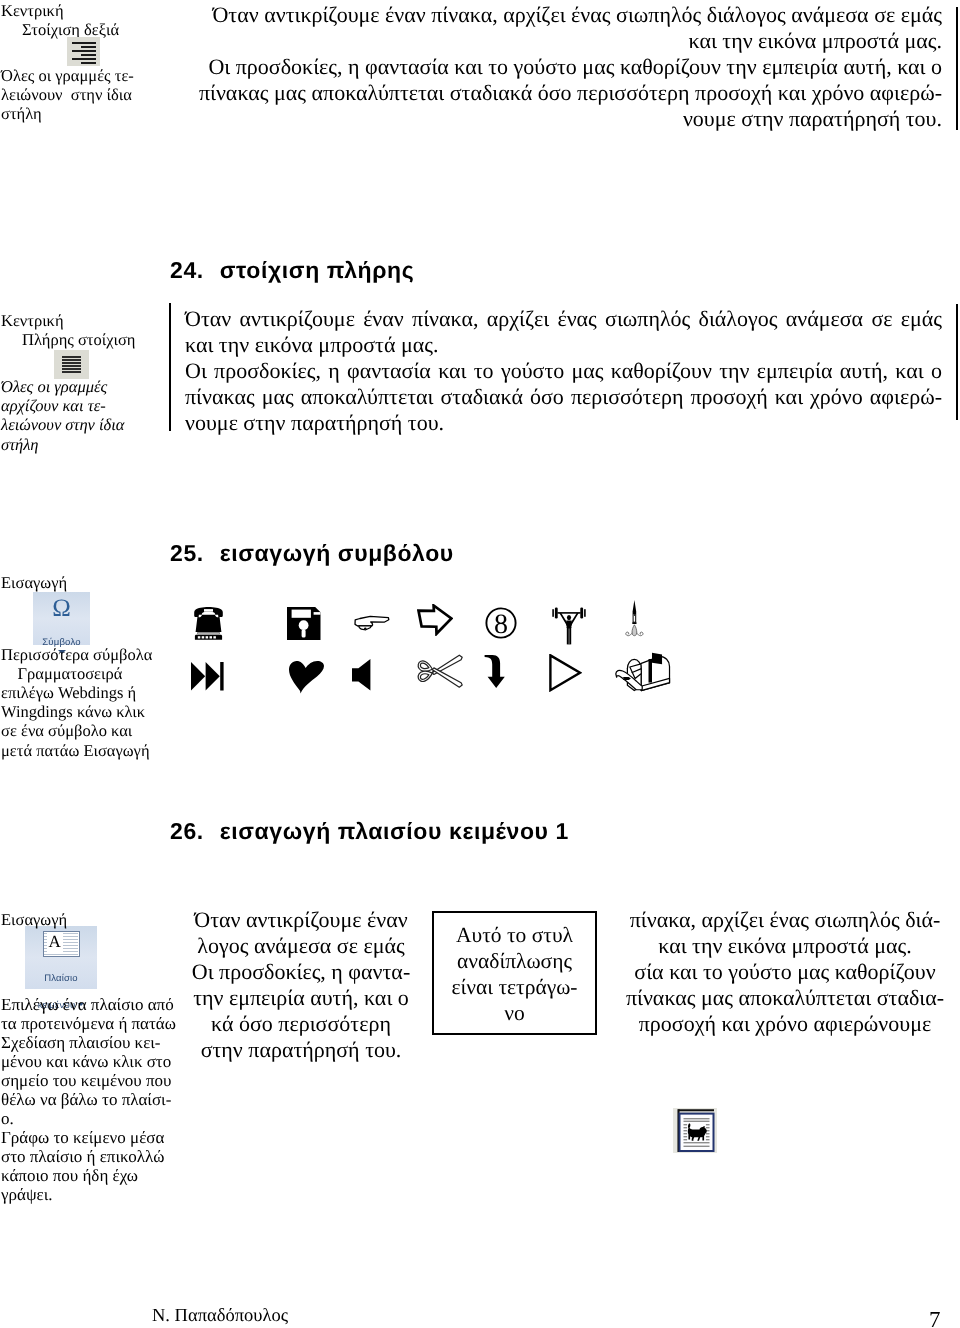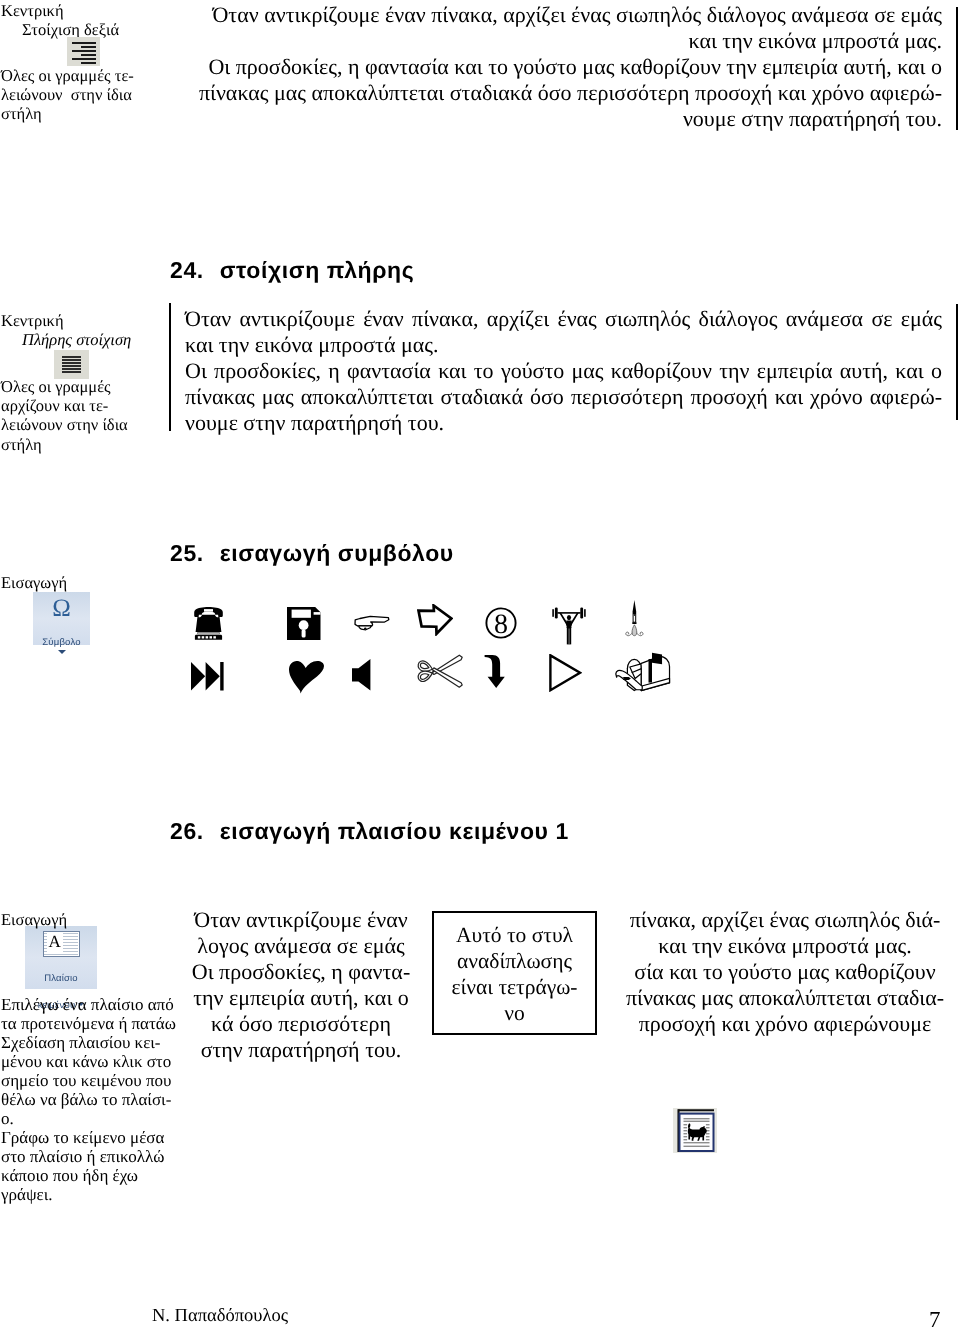--- a/index.html
+++ b/index.html
@@ -67,30 +67,30 @@
     <div>και την εικόνα μπροστά μας.</div>
     <div>Οι προσδοκίες, η φαντασία και το γούστο μας καθορίζουν την εμπειρία αυτή, και ο</div>
     <div>πίνακας μας αποκαλύπτεται σταδιακά όσο περισσότερη προσοχή και χρόνο αφιερώ-</div>
     <div>νουμε στην παρατήρησή του.</div>
   </div>
   <div class="abs vline" style="left:956px;top:7px;width:2px;height:123px;"></div>
 
   <div class="abs heading" style="left:170px;top:256px;"><span>24.</span><span class="gap"></span><span>στοίχιση πλήρης</span></div>
   <div class="abs sidebar" style="left:0px;top:312px;width:168px;">
     <div class="side">Κεντρική</div>
-    <div class="side" style="padding-left:22px;font-style:italic;">Πλήρης στοίχιση</div>
+    <div class="side" style="padding-left:22px;">Πλήρης στοίχιση</div>
     <div class="align-btn just" style="margin-left:54px;margin-top:1px;">
         <i style="top:6px;"></i>
         <i style="top:9px;"></i>
         <i style="top:12px;"></i>
         <i style="top:15px;"></i>
         <i style="top:18px;"></i>
         <i style="top:21px;"></i>
       </div>
-    <div class="side note" style="margin-top:-2px;">Όλες οι γραμμές
+    <div class="side note" style="margin-top:-2px;font-style:italic;">Όλες οι γραμμές
 αρχίζουν και τε-
 λειώνουν στην ίδια
 στήλη</div>
   </div>
   <div class="abs vline" style="left:169px;top:303px;width:2px;height:128px;"></div>
   <div class="abs vline" style="left:956px;top:304px;width:2px;height:116px;"></div>
   <div class="abs body-txt justpara" style="left:185px;top:306px;width:757px;">
       <div class="jl">Όταν αντικρίζουμε έναν πίνακα, αρχίζει ένας σιωπηλός διάλογος ανάμεσα σε εμάς</div>
       <div>και την εικόνα μπροστά μας.</div>
       <div class="jl">Οι προσδοκίες, η φαντασία και το γούστο μας καθορίζουν την εμπειρία αυτή, και ο</div>
@@ -99,20 +99,26 @@
     </div>
 
   <div class="abs heading" style="left:170px;top:539px;"><span>25.</span><span class="gap"></span><span>εισαγωγή συμβόλου</span></div>
   <div class="abs" style="left:0px;top:574px;width:168px;">
     <div class="side">Εισαγωγή</div>
     <div class="ribbon-btn" style="margin-left:33px;margin-top:-1px;">
       <div class="rb-glyph">Ω</div>
       <div class="rb-label">Σύμβολο</div>
       <div class="rb-caret"></div>
     </div>
+    <div class="side note">Περισσότερα σύμβολα
+    Γραμματοσειρά
+επιλέγω Webdings ή
+Wingdings κάνω κλικ
+σε ένα σύμβολο και
+μετά πατάω Εισαγωγή</div>
   </div>
   <div class="symbols">
   <div class="abs sym" style="left:193px;top:606px;"><svg width="31" height="35" viewBox="0 0 31 35">
           <path fill="#000" d="M15.5 1C9.6 1 4.6 2 2.7 3.4 1.7 4.2 1.2 5.2 1.2 6.4v3.1c0 .9.7 1.6 1.6 1.6h4.4c.9 0 1.6-.7 1.6-1.6V8.2c0-1.2 1.3-1.9 2.8-2.2 1.2-.2 2.6-.3 3.9-.3s2.7.1 3.9.3c1.5.3 2.8 1 2.8 2.2v1.3c0 .9.7 1.6 1.6 1.6h4.4c.9 0 1.6-.7 1.6-1.6V6.4c0-1.2-.5-2.2-1.5-3C26.4 2 21.4 1 15.5 1z"></path>
           <path fill="#000" d="M7.2 8.7h16.6c1.5 0 2.6 1.1 2.8 2.6l1.8 14.7H2.6l1.8-14.7c.2-1.5 1.3-2.6 2.8-2.6z"></path>
           <rect x="11.0" y="3.1" width="9.0" height="2.6" fill="#fff"></rect>
           <path fill="#fff" d="M9.1 8.7c-.5 1.7-1.7 2.5-3.5 2.6l.3-2.6z"></path>
           <path fill="#fff" d="M21.9 8.7c.5 1.7 1.7 2.5 3.5 2.6l-.3-2.6z"></path>
           <rect x="4.4" y="26.2" width="22.2" height="2" fill="#000"></rect>
           <rect x="4.6" y="26.6" width="21.8" height="1.1" fill="#fff"></rect>

